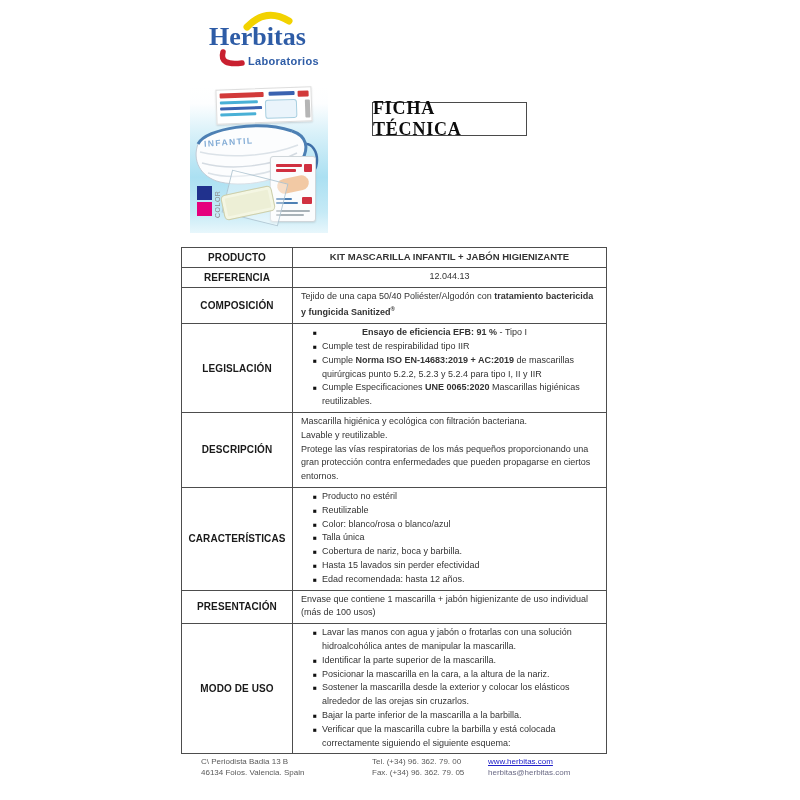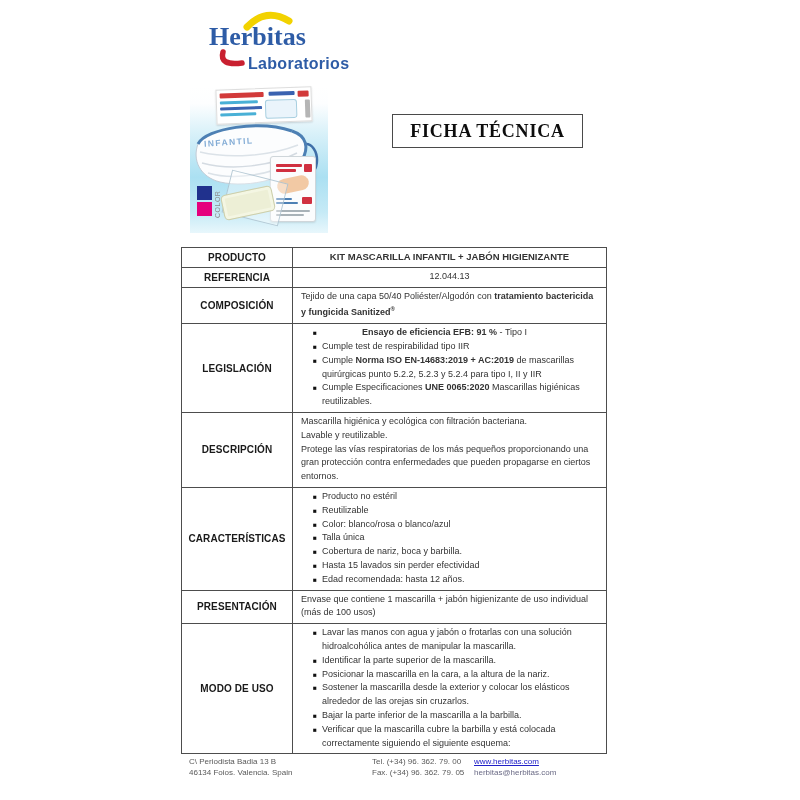--- a/index.html
+++ b/index.html
@@ -4,21 +4,21 @@
 <style>
   * { margin:0; padding:0; box-sizing:border-box; }
   html,body { width:800px; height:800px; background:#ffffff; }
   body { position:relative; font-family:"Liberation Sans", sans-serif; color:#262626; overflow:hidden; }
 
   
   .logo { position:absolute; left:206px; top:8px; width:150px; height:66px; }
   .logo svg { position:absolute; left:0; top:0; }
   .logo-name { position:absolute; left:3px; top:14px; font-family:"Liberation Serif", serif;
                font-weight:bold; font-size:26px; color:#2e5ca6; }
-  .logo-sub  { position:absolute; left:42px; top:47px; font-size:16px; font-weight:bold;
+  .logo-sub  { position:absolute; left:42px; top:47px; font-size:11px; font-weight:bold;
                color:#2e5ca6; letter-spacing:.3px; }
 
   
   .product-image { position:absolute; left:190px; top:86px; width:138px; height:147px;
     background:linear-gradient(180deg,#ffffff 0%,#fdfeff 12%,#d9f1f9 32%,#abe0f2 62%,#c6eaf6 86%,#e8f7fc 100%); }
   .pi-box { position:absolute; left:26px; top:2px; width:96px; height:35px; background:#fff;
             border:1px solid #ddd; box-shadow:0 1px 2px rgba(0,0,0,.15); transform:rotate(-2deg); overflow:hidden; }
   .bar { position:absolute; border-radius:1px; }
   .pi-packet { position:absolute; left:80px; top:70px; width:46px; height:66px; background:#fbfcfd;
                border:1px solid #cfd6da; border-radius:3px; box-shadow:0 1px 2px rgba(0,0,0,.10); }
@@ -32,45 +32,45 @@
   .pi-mask { position:absolute; left:0; top:36px; }
   .mask-label { position:absolute; left:14px; top:51px; font-size:8.5px; font-weight:bold;
                 color:#84add6; letter-spacing:1.4px; transform:rotate(-4deg); }
   .pi-swatches { position:absolute; left:7px; top:100px; width:30px; height:34px; }
   .sw { width:15px; height:14px; }
   .sw + .sw { margin-top:2px; }
   .color-label { position:absolute; left:17px; top:0px; height:32px; writing-mode:vertical-rl;
                  transform:rotate(180deg); font-size:7px; color:#8a8a8a; letter-spacing:.5px; }
 
   
-  .title-box { position:absolute; left:372px; top:114px; width:191px; height:34px;
-               border:1.5px solid #4a4a4a; display:flex; align-items:center; justify-content:center;margin-left:20px; }
+  .title-box { position:absolute; left:372px; top:102px; width:155px; height:34px;
+               border:1.5px solid #4a4a4a; display:flex; align-items:center; justify-content:center; }
   .title-box span { font-family:"Liberation Serif", serif; font-weight:bold; font-size:18px;
                     letter-spacing:.8px; color:#0d0d0d; }
 
   
   .spec-table { position:absolute; left:181px; top:247px; width:426px; border:1px solid #4d4d4d; }
   .tr { display:flex; border-bottom:1px solid #4d4d4d; }
   .tr:last-child { border-bottom:none; }
   .th { width:111px; min-width:111px; border-right:1px solid #4d4d4d; display:flex;
         align-items:center; justify-content:center; text-align:center; font-weight:bold;
         font-size:10px; letter-spacing:.1px; padding:2px; color:#1a1a1a; }
   .td { flex:1; padding:2px 8px 3px; font-size:9px; line-height:13.8px; color:#333; }
   .td.center { text-align:center; display:flex; flex-direction:column; justify-content:flex-end; }
   .td.big .line { font-size:9.5px; }
   .bullet-line { display:flex; }
   .bullet { width:9px; min-width:9px; margin-left:12px; font-size:6.5px; line-height:13.8px; color:#111; }
   .btext { flex:1; }
   sup { font-size:6px; }
 
   
   .footer-col { position:absolute; top:756px; font-size:8px; line-height:11px; color:#595959; }
-  .footer-address { left:189px; }
+  .footer-address { left:201px; }
   .footer-phone { left:372px; }
-  .footer-online { left:474px; }
+  .footer-online { left:488px; }
   .web-link { color:#2020c8; text-decoration:underline; cursor:pointer; }
   .email { color:#6a6a85; }
 </style>
 </head>
 <body>
 
 <div class="logo">
   <svg width="150" height="66" viewBox="0 0 150 66">
     <path d="M41,19 Q60,-1 83,13" fill="none" stroke="#f2d200" stroke-width="7" stroke-linecap="round"></path>
     <path d="M17,44 Q13,58 36,55" fill="none" stroke="#c92030" stroke-width="5.5" stroke-linecap="round"></path>

